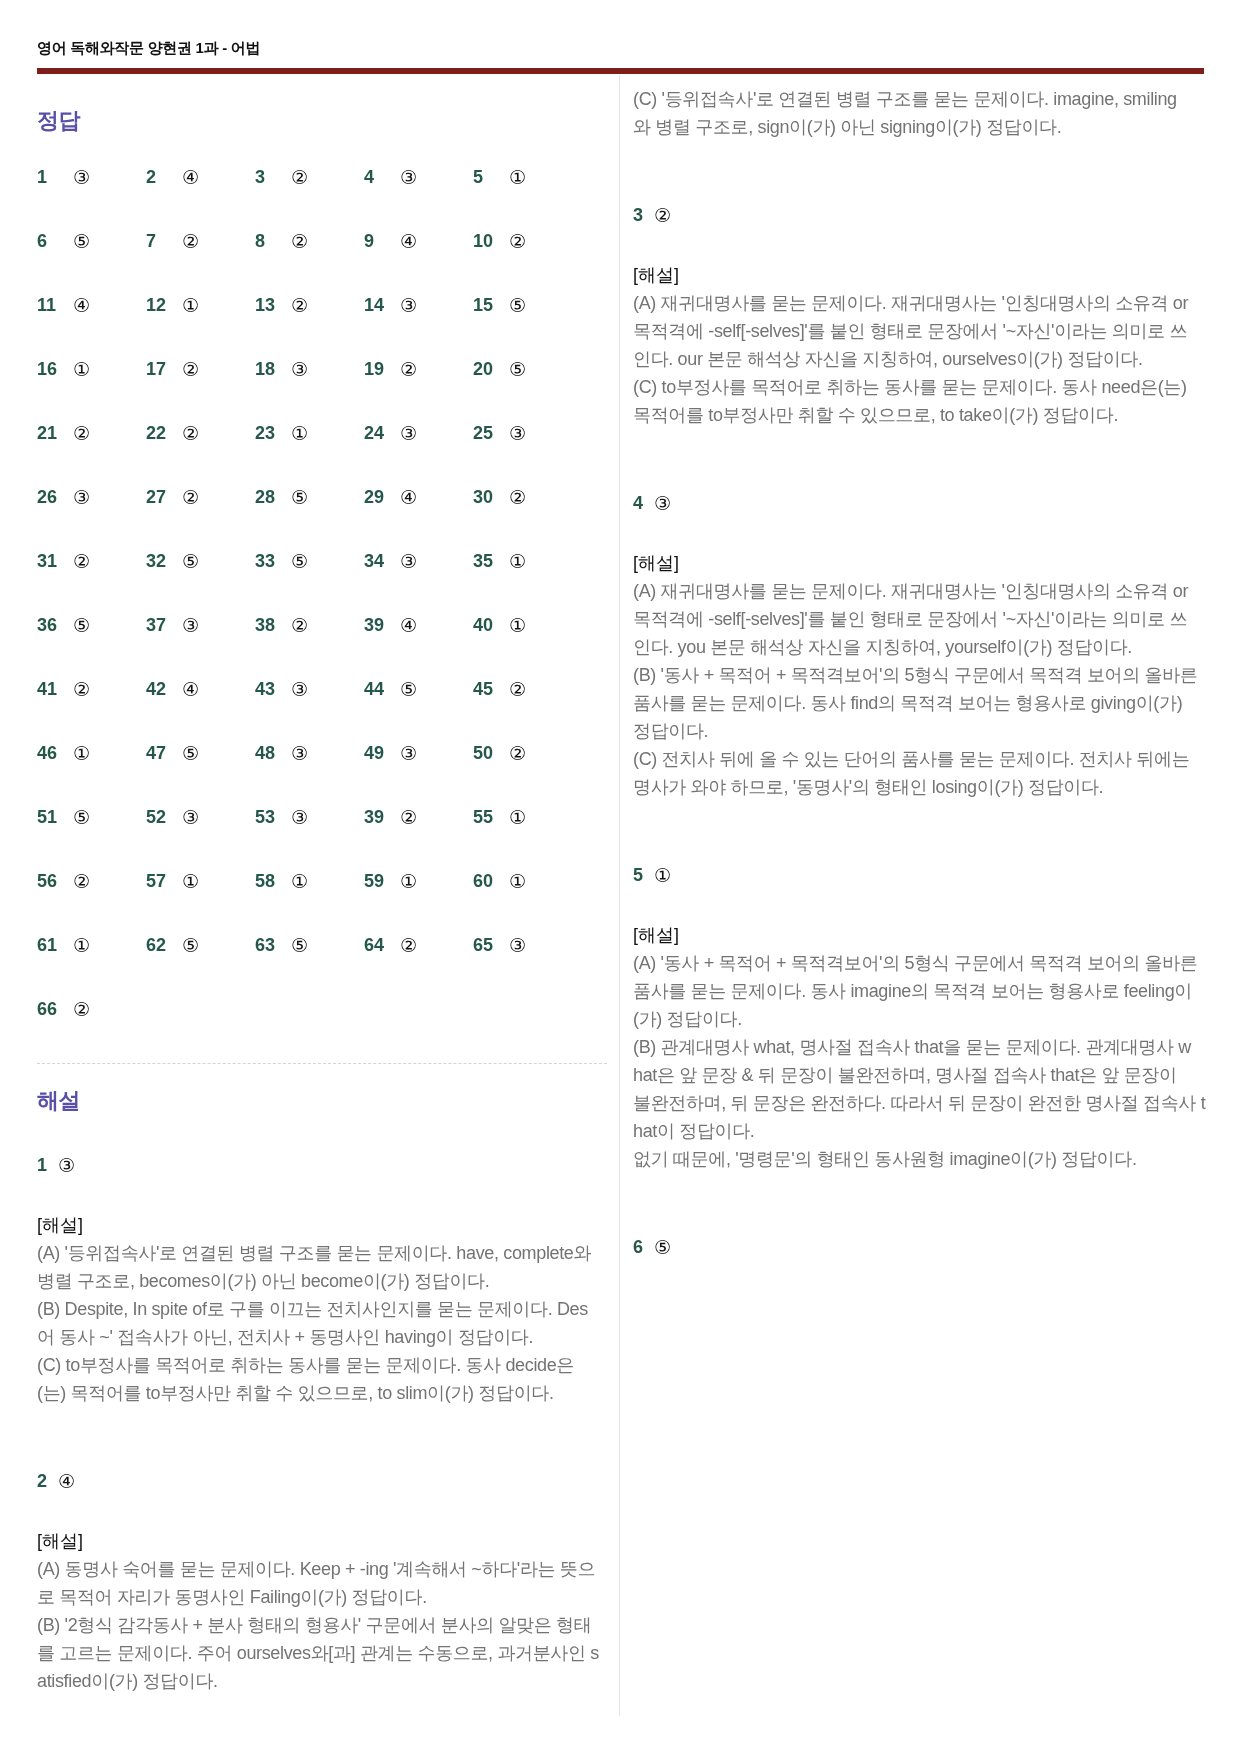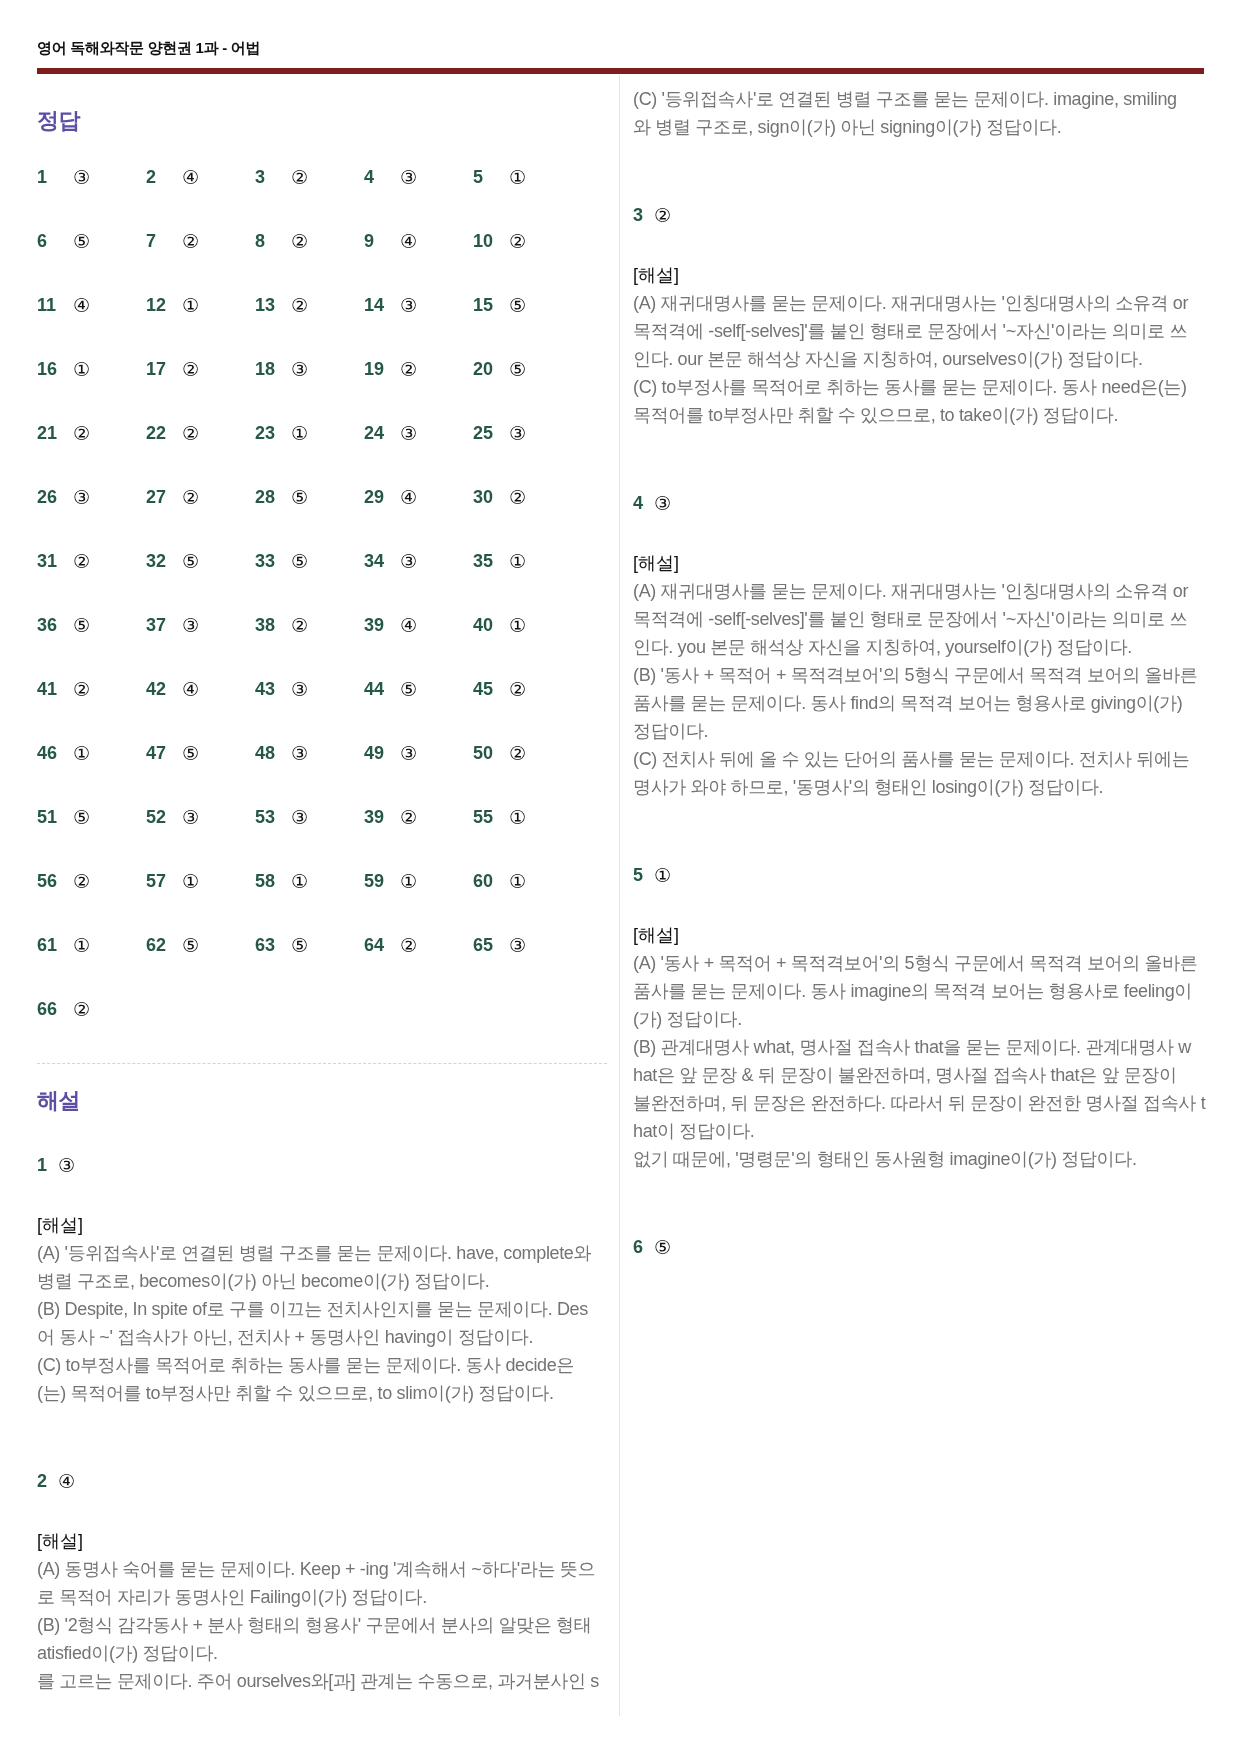--- a/index.html
+++ b/index.html
@@ -422,22 +422,22 @@
   <div class="expl-block" style="margin-top:60px;">
     <div class="expl-head">
       <span class="expl-num">2</span>
       <span class="expl-ans">④</span>
     </div>
     <div class="expl-tag">[해설]</div>
     <div class="expl-lines">
         <div class="expl-line">(A) 동명사 숙어를 묻는 문제이다. Keep + -ing '계속해서 ~하다'라는 뜻으</div>
         <div class="expl-line">로 목적어 자리가 동명사인 Failing이(가) 정답이다.</div>
         <div class="expl-line">(B) '2형식 감각동사 + 분사 형태의 형용사' 구문에서 분사의 알맞은 형태</div>
+        <div class="expl-line">를 고르는 문제이다. 주어 ourselves와[과] 관계는 수동으로, 과거분사인 s</div>
         <div class="expl-line">atisfied이(가) 정답이다.</div>
-        <div class="expl-line">를 고르는 문제이다. 주어 ourselves와[과] 관계는 수동으로, 과거분사인 s</div>
       </div>
   </div>
 </div>
 
 <div class="right-col">
 
   <div class="expl-lines" style="margin-top:10px;">
       <div class="expl-line">(C) '등위접속사'로 연결된 병렬 구조를 묻는 문제이다. imagine, smiling</div>
       <div class="expl-line">와 병렬 구조로, sign이(가) 아닌 signing이(가) 정답이다.</div>
     </div>

